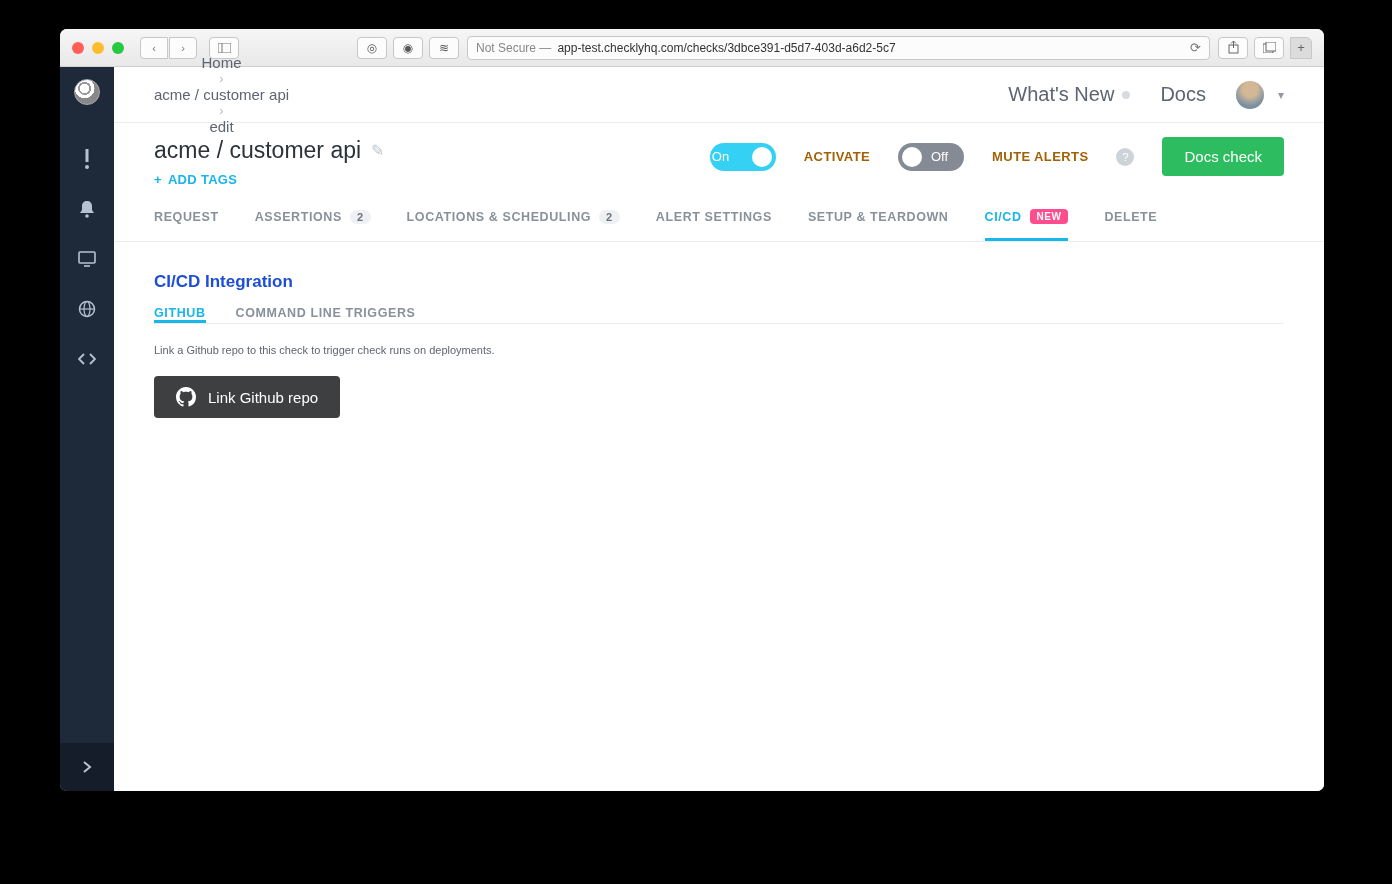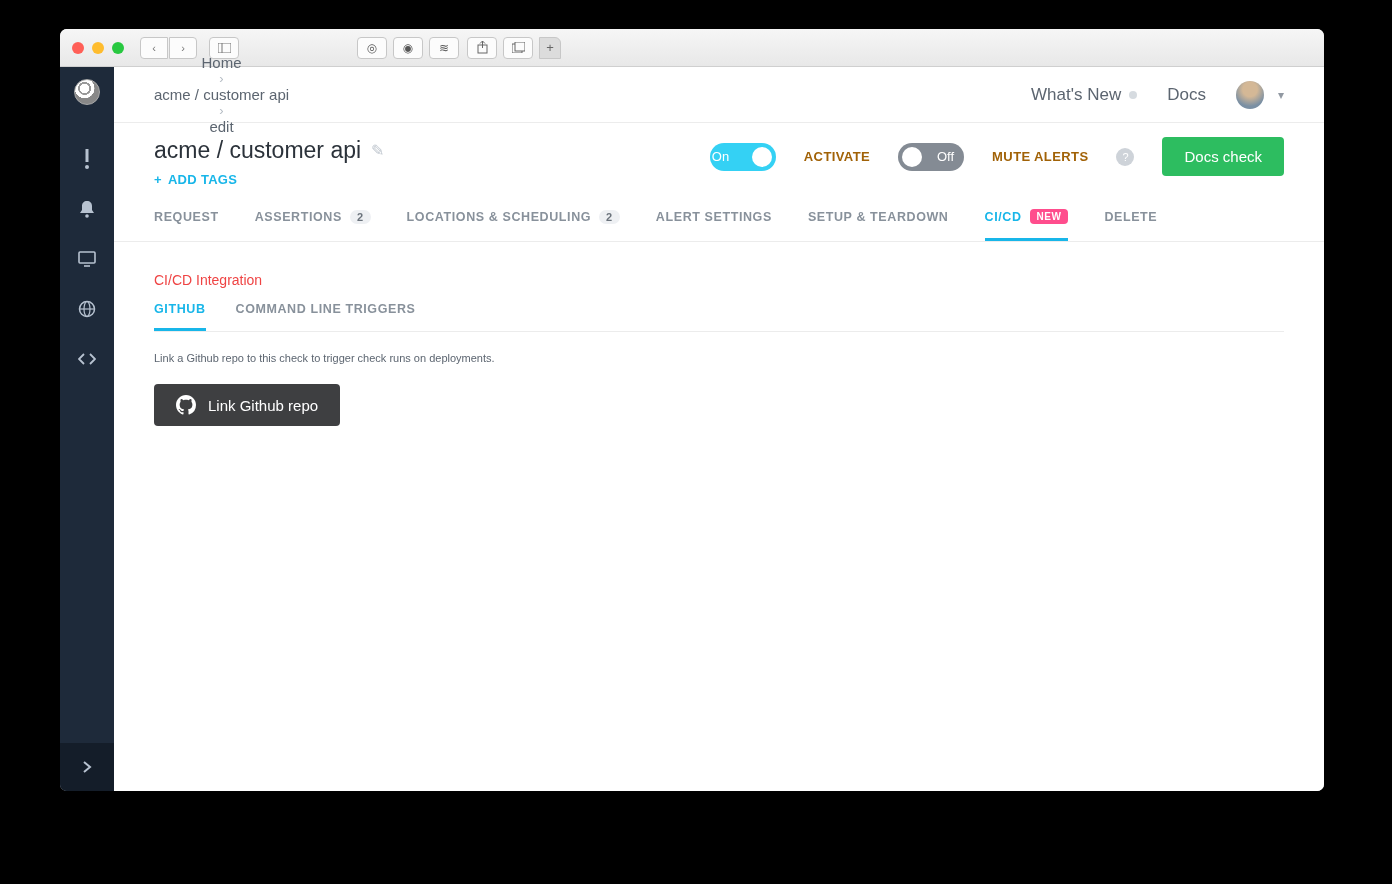--- a/index.html
+++ b/index.html
@@ -35,58 +35,58 @@
 .sb-footer { margin-top:auto; width:100%; height:48px; background:#141d29; display:flex;align-items:center;justify-content:center; color:#b7c2d0;}
 
 .main { flex:1; display:flex; flex-direction:column; background:#fff;}
 
 
 .topbar { height:56px; border-bottom:1px solid #ececec; display:flex;align-items:center; padding: 0 40px;}
 .breadcrumb { display:flex; align-items:center; font-size:15px; color:#5c6570;flex-direction:column;}
 .breadcrumb a { color:#5c6570; text-decoration:none; }
 .bc-sep { color:#b5bcc4; font-size:13px;}
 .topbar-right { margin-left:auto; display:flex; align-items:center; gap:30px;}
-.top-link { color:#5c6570; font-size:17px; display:flex;align-items:center;gap:8px;}
+.top-link { color:#5c6570; font-size:20px; display:flex;align-items:center;gap:8px;}
 .status-dot { width:8px;height:8px;border-radius:50%; background:#d6dbe0;}
 .avatar { width:28px;height:28px;border-radius:50%; background: radial-gradient(circle at 50% 30%, #d4b896 30%, #7a8fa3 70%); }
 .chev { color:#9199a2; font-size:12px;}
 
 
 .title-row { padding: 14px 40px 0 40px; display:flex; align-items:flex-start; gap:20px;}
 .title-col { display:flex; flex-direction:column; gap:8px;}
 .check-title { font-size:23px; color:#2b323a; font-weight:400; display:flex;align-items:center;gap:10px;}
 .edit-icon { color:#bfc6ce; font-size:16px;}
 .add-tags { color:#18b6e9; font-size:13px; font-weight:600; letter-spacing:.3px; display:flex;align-items:center;gap:6px;}
 .controls { margin-left:auto; display:flex; align-items:center; gap:28px;}
 .toggle { width:66px; height:28px; border-radius:14px; display:flex;align-items:center; position:relative; cursor:pointer;}
 .toggle.on { background:#34d1f4; }
 .toggle.off { background:#848b94; }
 .toggle .knob { width:20px;height:20px;border-radius:50%;background:#fff; position:absolute;}
 .toggle.on .knob { right:4px; }
 .toggle.off .knob { left:4px; }
 .toggle .tlabel { color:#fff; font-size:13px; font-weight:500; position:absolute;}
 .toggle.on .tlabel { left:2px;}
-.toggle.off .tlabel { right:10px;}
+.toggle.off .tlabel { right:16px;}
 .ctrl-label { font-size:13px; font-weight:600; letter-spacing:.4px; color:#a16207;}
 .help-dot { width:18px;height:18px;border-radius:50%;background:#ced3d9;color:#fff;font-size:11px;display:flex;align-items:center;justify-content:center;}
 .save-btn { background:#2dbd60; color:#fff; border:none; padding: 11px 22px; border-radius:4px; font-size:15px; font-weight:500; cursor:pointer;}
 
 
 .tabs { display:flex; gap:36px; padding: 22px 40px 0 40px; border-bottom:1px solid #ececec;}
 .tab { padding-bottom:14px; font-size:12.5px; font-weight:700; letter-spacing:.6px; color:#88919b; display:flex;align-items:center;gap:8px; cursor:pointer; border-bottom: 3px solid transparent;}
 .tab.active { color:#18b6e9; border-bottom-color:#18b6e9;}
 .tab-badge { background:#eef0f3; color:#6b737c; font-size:11px; font-weight:700; padding:1px 7px; border-radius:10px;}
 .tab-new { background:#ff4d8d; color:#fff; font-size:10px; font-weight:700; padding:2px 7px; border-radius:4px; letter-spacing:.5px;}
 
 
 .content { padding: 30px 40px; }
-.section-title { font-size:14px; color:#ef4444; font-weight:400; margin-bottom:14px;}
+.section-title { font-size:17px; color:#1d4ed8; font-weight:700; margin-bottom:14px;}
 .section-desc { font-size:15px; color:#5c6570; margin-bottom:26px;}
 .subtabs { display:flex; gap:30px; border-bottom:1px solid #ececec; margin-bottom:20px;}
-.subtab { padding-bottom:12px; font-size:12.5px; font-weight:700; letter-spacing:.6px; color:#88919b; cursor:pointer; border-bottom:3px solid transparent;}
+.subtab { font-size:12.5px; font-weight:700; letter-spacing:.6px; color:#88919b; cursor:pointer; border-bottom:3px solid transparent;}
 .subtab.active { color:#18b6e9; border-bottom-color:#18b6e9;}
 .link-desc { font-size:11px; color:#5c6570; margin-bottom:20px;}
 .github-btn { background:#3e3f41; color:#fff; border:none; padding:11px 22px; border-radius:4px; font-size:15px; display:flex;align-items:center;gap:12px; cursor:pointer;}
 .gh-icon { width:20px;height:20px; }
 </style>
 </head>
 <body>
 
 <div class="browser-window">
 
@@ -104,20 +104,25 @@
       <svg width="13" height="10" viewBox="0 0 13 10">
           <rect x="0" y="0" width="13" height="10" fill="none" stroke="#777" stroke-width="1"></rect>
           <line x1="4" y1="0" x2="4" y2="10" stroke="#777"></line>
         </svg>
     </div>
     <div class="icon-row">
       <div class="tool-btn">◎</div>
       <div class="tool-btn">◉</div>
       <div class="tool-btn">≋</div>
     </div>
+    <div class="url-bar">
+      <span class="url-secure">Not Secure —</span>
+      <span class="url-text">app-test.checklyhq.com/checks/3dbce391-d5d7-403d-a6d2-5c7</span>
+      <span class="refresh-icn">⟳</span>
+    </div>
     <div class="right-tools">
       <div class="tool-btn">
         <svg width="11" height="13" viewBox="0 0 11 13">
             <rect x="1" y="4" width="9" height="8" fill="none" stroke="#666"></rect>
             <line x1="5.5" y1="0" x2="5.5" y2="7" stroke="#666"></line>
             <polyline points="3,2.5 5.5,0 8,2.5" fill="none" stroke="#666"></polyline>
           </svg>
       </div>
       <div class="tool-btn">
         <svg width="13" height="11" viewBox="0 0 13 11">

